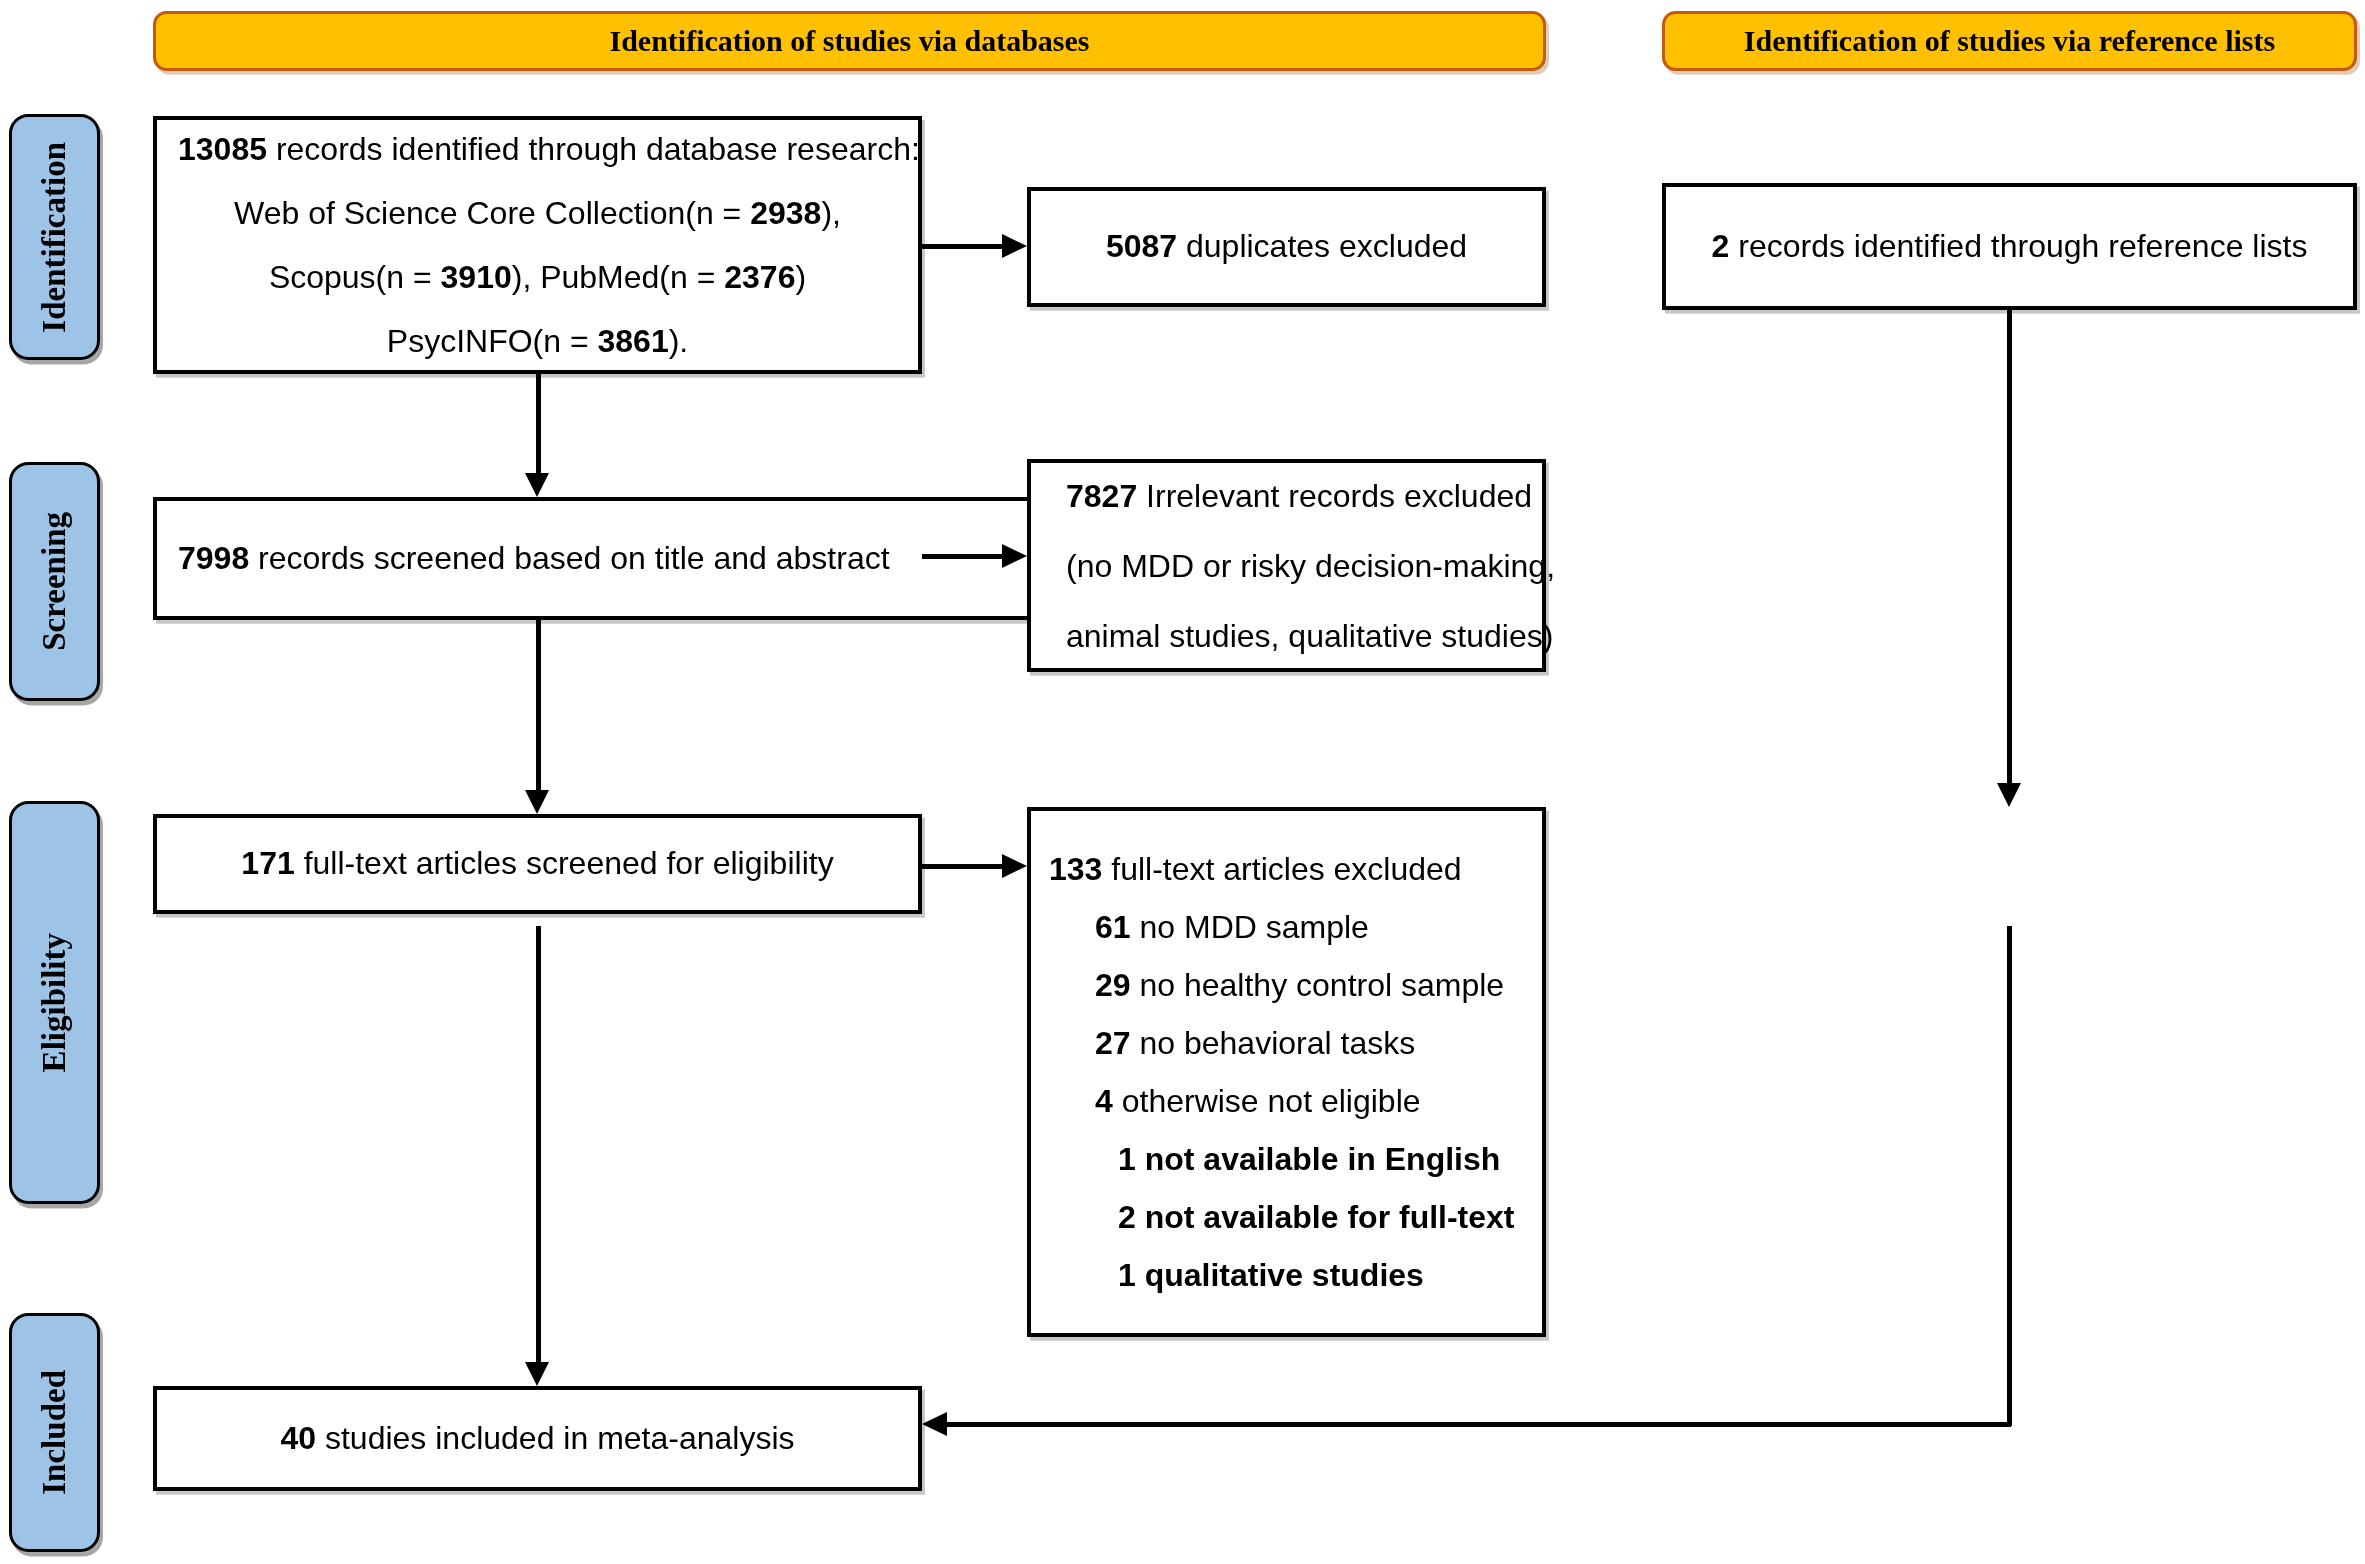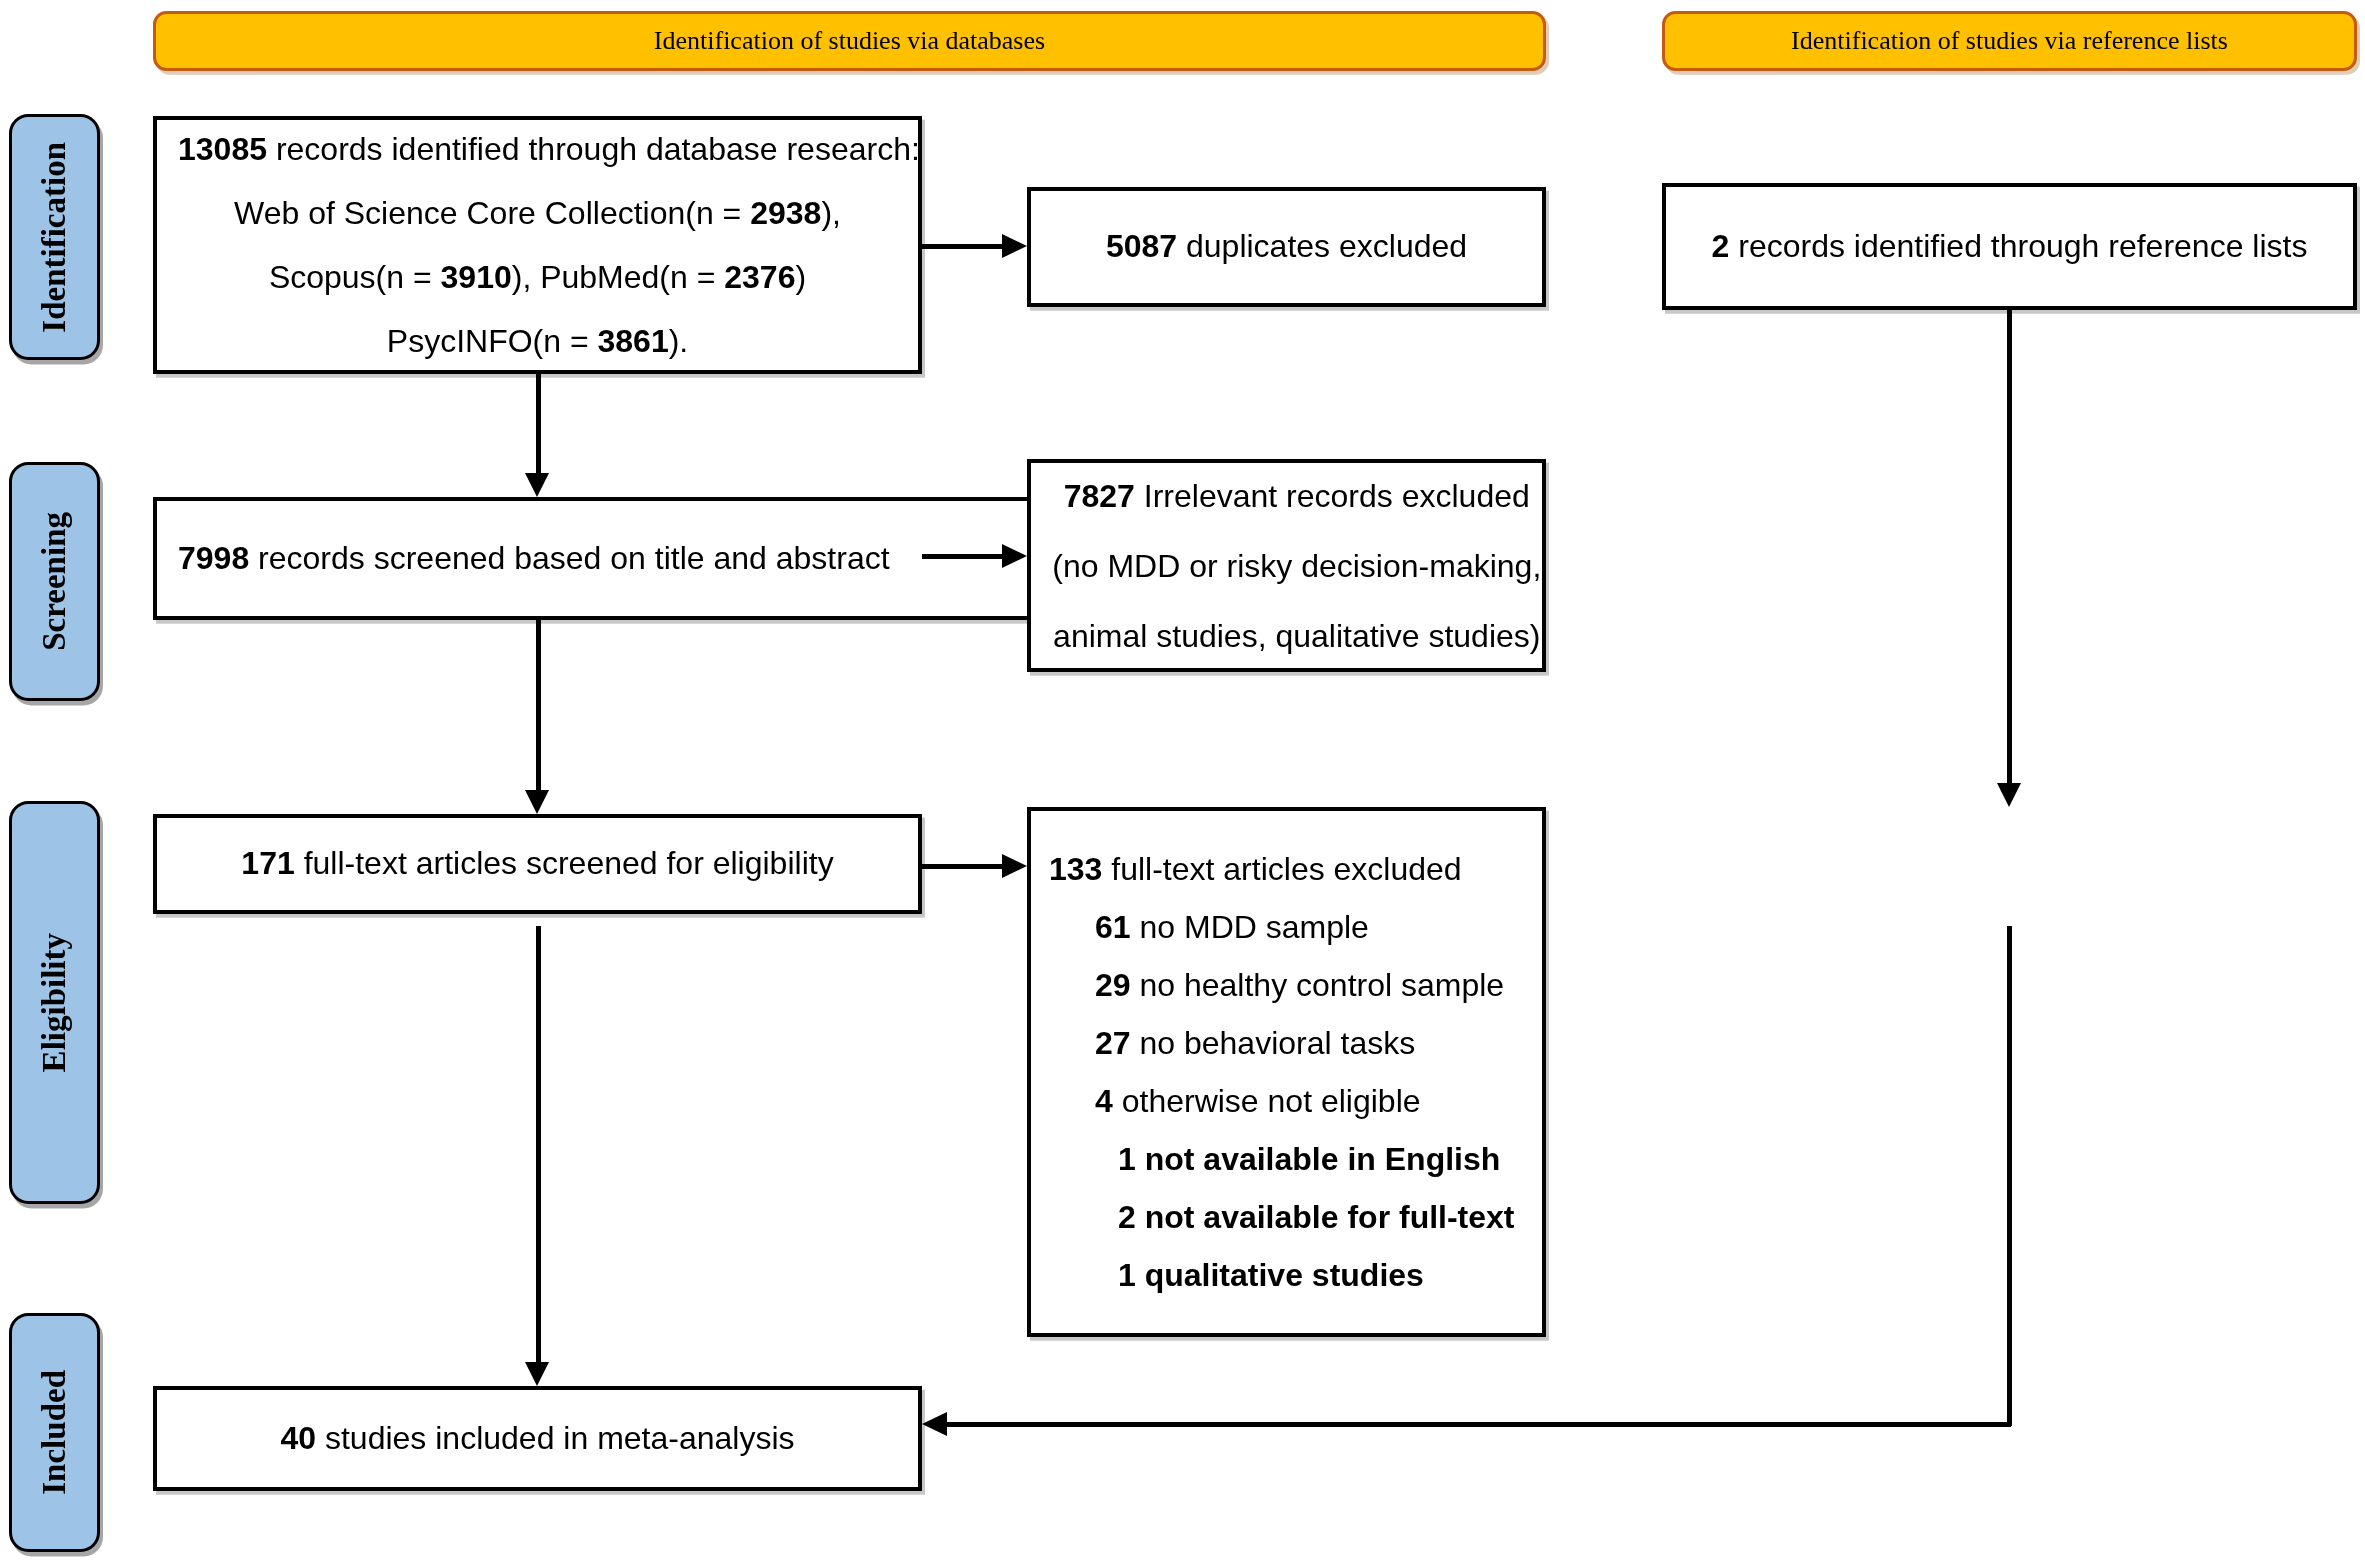--- a/index.html
+++ b/index.html
@@ -4,41 +4,41 @@
 <style>
   html,body{margin:0;padding:0;background:#ffffff;}
   .diagram{position:relative;width:2366px;height:1565px;background:#ffffff;
            font-family:"Liberation Sans",sans-serif;color:#000;overflow:hidden;}
 
   .header{position:absolute;box-sizing:border-box;
           background:var(--header_fill,#FFC000);
           border:3px solid var(--header_border,#C55A11);
           border-radius:13.4px;
           display:flex;align-items:center;justify-content:center;
-          font-family:"Liberation Serif",serif;font-weight:normal;font-size:26px;
+          font-family:"Liberation Serif",serif;font-weight:bold;font-size:30px;
           box-shadow:3px 3.7px 0 rgba(150,90,20,.30);}
 
   .stage{position:absolute;box-sizing:border-box;
          background:var(--stage_fill,#9DC3E6);
          border:3.7px solid #000;border-radius:19.4px;
          display:flex;align-items:center;justify-content:center;
          box-shadow:3px 4.5px 0 rgba(0,0,0,.35);}
   .vtext{writing-mode:vertical-rl;transform:rotate(180deg);
          font-family:"Liberation Serif",serif;font-weight:bold;font-size:33px;}
 
   .fbox{position:absolute;box-sizing:border-box;background:#fff;
         border:4.5px solid #000;
         display:flex;flex-direction:column;justify-content:center;
         font-size:32px;box-shadow:3px 3.7px 0 rgba(0,0,0,.22);}
   .line{white-space:nowrap;line-height:var(--lh,1.3);}
   .center{text-align:center;}
   .lpad{padding-left:21px;}
   .ind1{padding-left:46px;}
   .ind2{padding-left:69px;font-weight:bold;}
-  .padh{padding-left:28px;padding-right:7.5px;align-items:center;}
+  .padh{padding-left:35px;padding-right:7.5px;}
 
   .vline,.hline{position:absolute;background:#000;}
   .head{position:absolute;width:0;height:0;}
   .head.down{border-left:12.7px solid transparent;border-right:12.7px solid transparent;border-top:24px solid #000;}
   .head.right{border-top:12.7px solid transparent;border-bottom:12.7px solid transparent;border-left:25.4px solid #000;}
   .head.left{border-top:12.7px solid transparent;border-bottom:12.7px solid transparent;border-right:25.4px solid #000;}
 </style>
 </head>
 <body>
 

